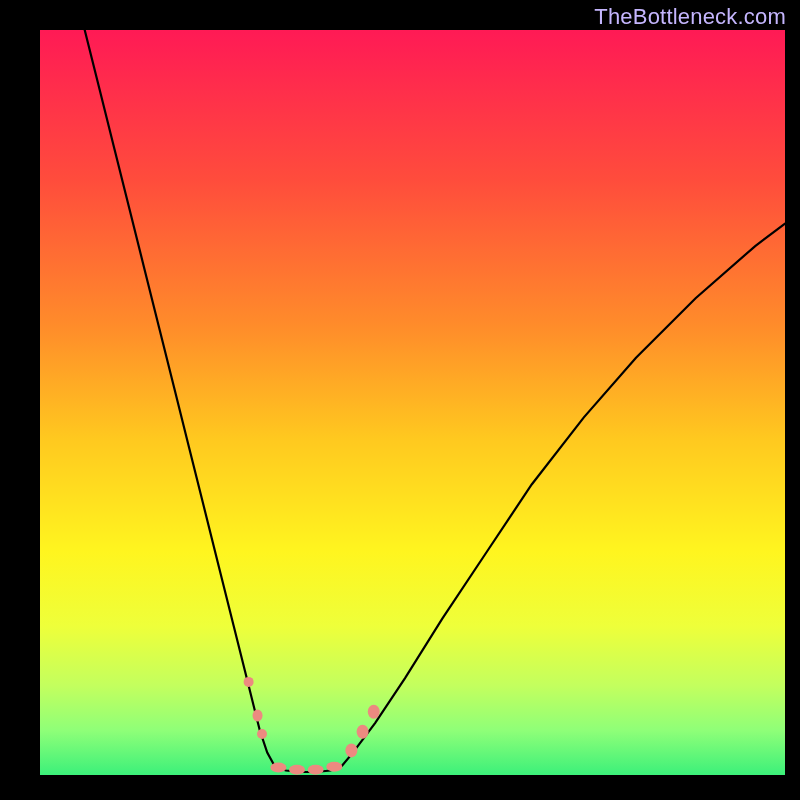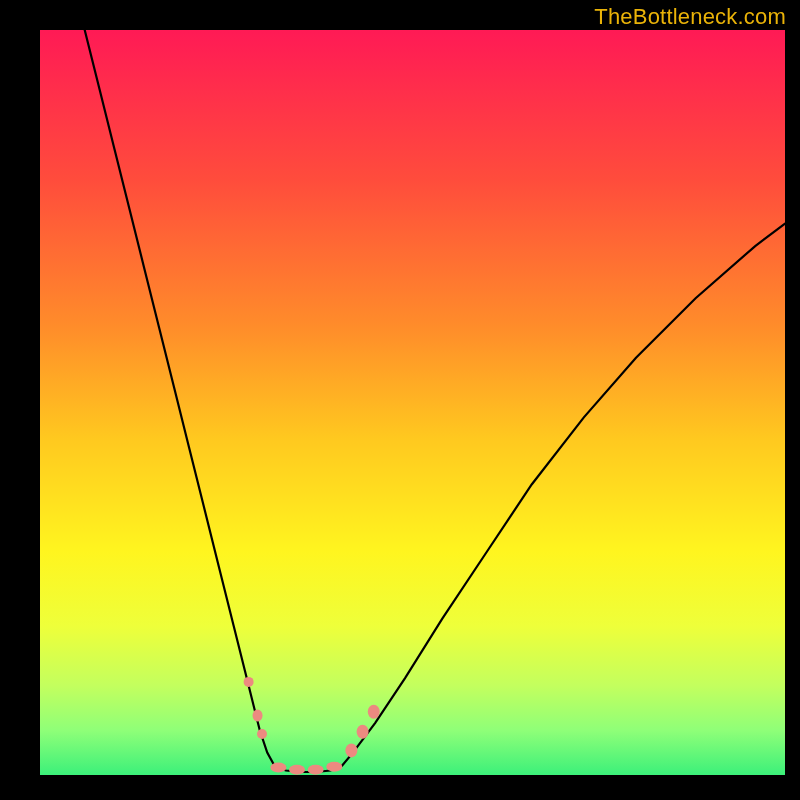--- a/index.html
+++ b/index.html
@@ -16,21 +16,21 @@
     left: 0;
     top: 0;
     width: 800px;
     height: 800px;
     background: #000;
   }
   .watermark {
     position: absolute;
     top: 4px;
     right: 14px;
-    color: #eab308;
+    color: #c4b5fd;
     font-size: 22px;
     font-weight: 400;
     letter-spacing: 0.2px;
     z-index: 10;
   }
   svg.plot {
     position: absolute;
     left: 0;
     top: 0;
   }

